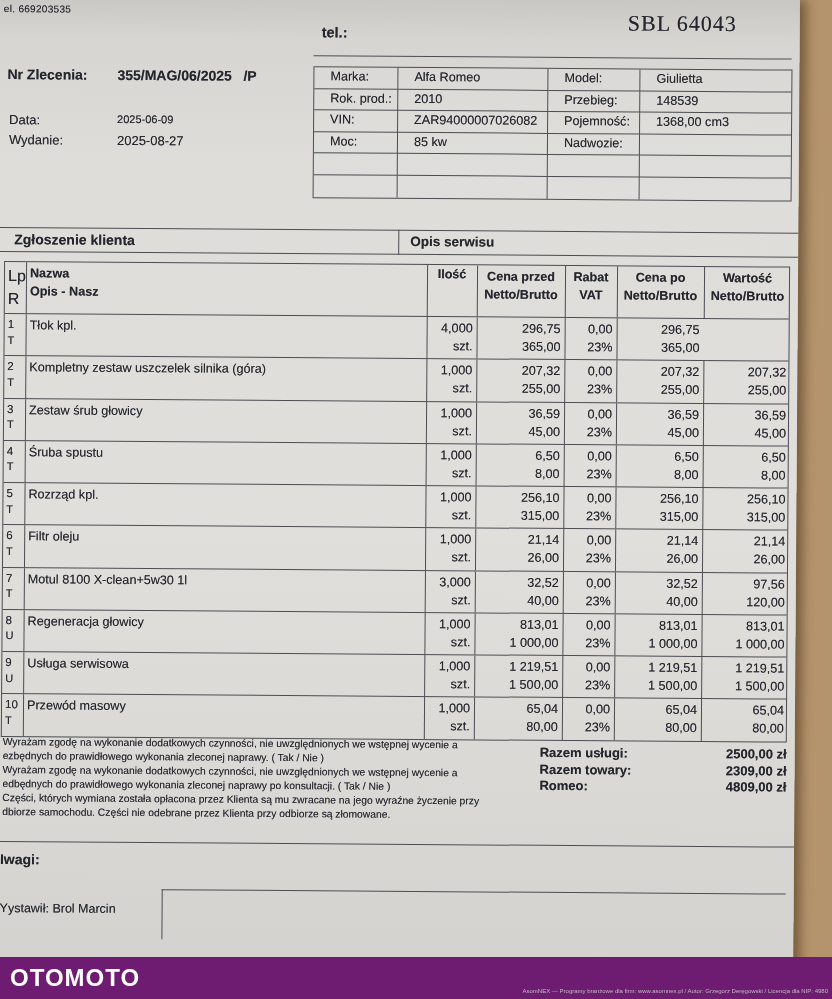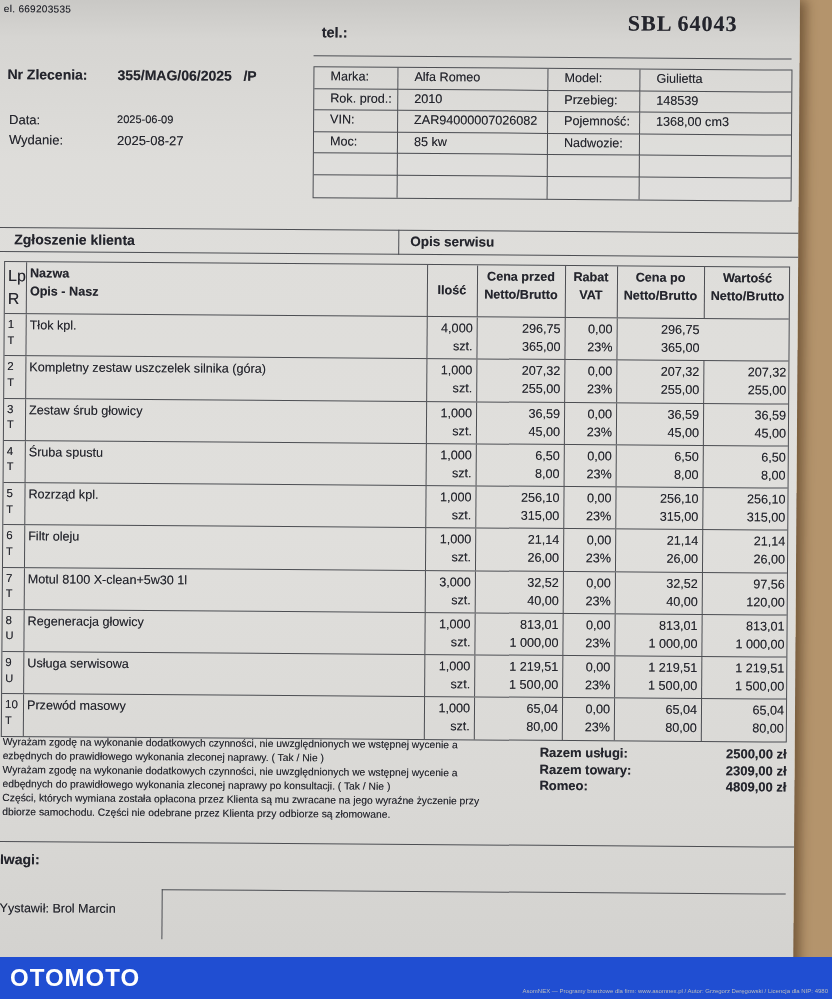--- a/index.html
+++ b/index.html
@@ -27,21 +27,21 @@
     color:var(--ink);
   }
   .content{position:absolute;left:8px;top:8px;width:800px;height:964px;text-shadow:0 0 .5px rgba(32,34,42,.5)}
   .abs{position:absolute}
   .hline{position:absolute;height:1.3px;background:var(--line)}
   .vline{position:absolute;width:1.2px;background:var(--line)}
 
   
   .phone{left:4px;top:3px;font-size:10px;letter-spacing:.3px}
   .tel{left:322px;top:22px;font-size:14.5px;font-weight:700}
-  .doccode{left:628px;top:6px;font-size:22px;font-weight:700;font-family:"Liberation Serif",serif;letter-spacing:1px}
+  .doccode{left:628px;top:6px;font-size:22px;font-weight:400;font-family:"Liberation Serif",serif;letter-spacing:1px}
   .orderlab{left:8px;top:66px;font-size:14px;font-weight:700}
   .orderval{left:118px;top:66px;font-size:14px;font-weight:700;white-space:pre}
   .datelab{left:10px;top:112px;font-size:13px}
   .dateval{left:118px;top:112px;font-size:11px}
   .issuelab{left:10px;top:132px;font-size:13px}
   .issueval{left:118px;top:132px;font-size:13px}
 
   
   .vbox{left:314px;top:64px;width:479px;border:1.2px solid var(--line);display:grid;
         grid-template-columns:84px 150px 92px 151px;grid-auto-rows:21.6px;background:rgba(255,255,255,.06)}
@@ -61,33 +61,33 @@
   .t-row + .t-row{border-top:1.2px solid var(--line)}
   .t-cell{padding:2px 4px 3px 3px;overflow:hidden}
   .t-cell + .t-cell{border-left:1.1px solid var(--line)}
   .l1,.l2{font-size:12.6px;line-height:1.44;white-space:nowrap}
   .c-num{text-align:right}
   .c-lp .l1{font-size:11.5px}
   .c-lp .l2{font-size:11px}
   .t-head .l1,.t-head .l2{font-weight:700}
   .t-head .c-lp .l1,.t-head .c-lp .l2{font-size:16px;font-weight:400}
   .tc{text-align:center}
-  .c-qty-head{display:flex;align-items:center;justify-content:center;font-weight:700;font-size:12.6px}
+  .c-qty-head{display:flex;align-items:flex-start;justify-content:center;font-weight:700;font-size:12.6px}
 
   
   .consent{left:8px;top:735px;width:545px}
   .consent-line{font-size:10.3px;line-height:1.36;white-space:nowrap}
   .totals{left:545px;top:741px;width:247px}
   .tot-row{display:flex;justify-content:space-between;height:16.5px;font-size:13px;font-weight:700}
 
   .notes{left:6px;top:851px;font-size:14px;font-weight:700}
   .issued{left:6px;top:901px;font-size:12.5px}
 
   
-  .bar{position:absolute;left:0;top:957px;width:832px;height:42px;background:#1d4ed8}
+  .bar{position:absolute;left:0;top:957px;width:832px;height:42px;background:#701a75}
   .brand{position:absolute;left:10px;top:0;height:42px;line-height:42px;color:#fff;
          font-size:24px;font-weight:700;letter-spacing:1px;font-family:"Liberation Sans",sans-serif}
   .fineprint{position:absolute;right:4px;bottom:5px;color:#bdbdbd;font-size:6px;white-space:nowrap}
 </style>
 </head>
 <body>
 
 <div class="stage">
   <div class="paper">
     <div class="content">

